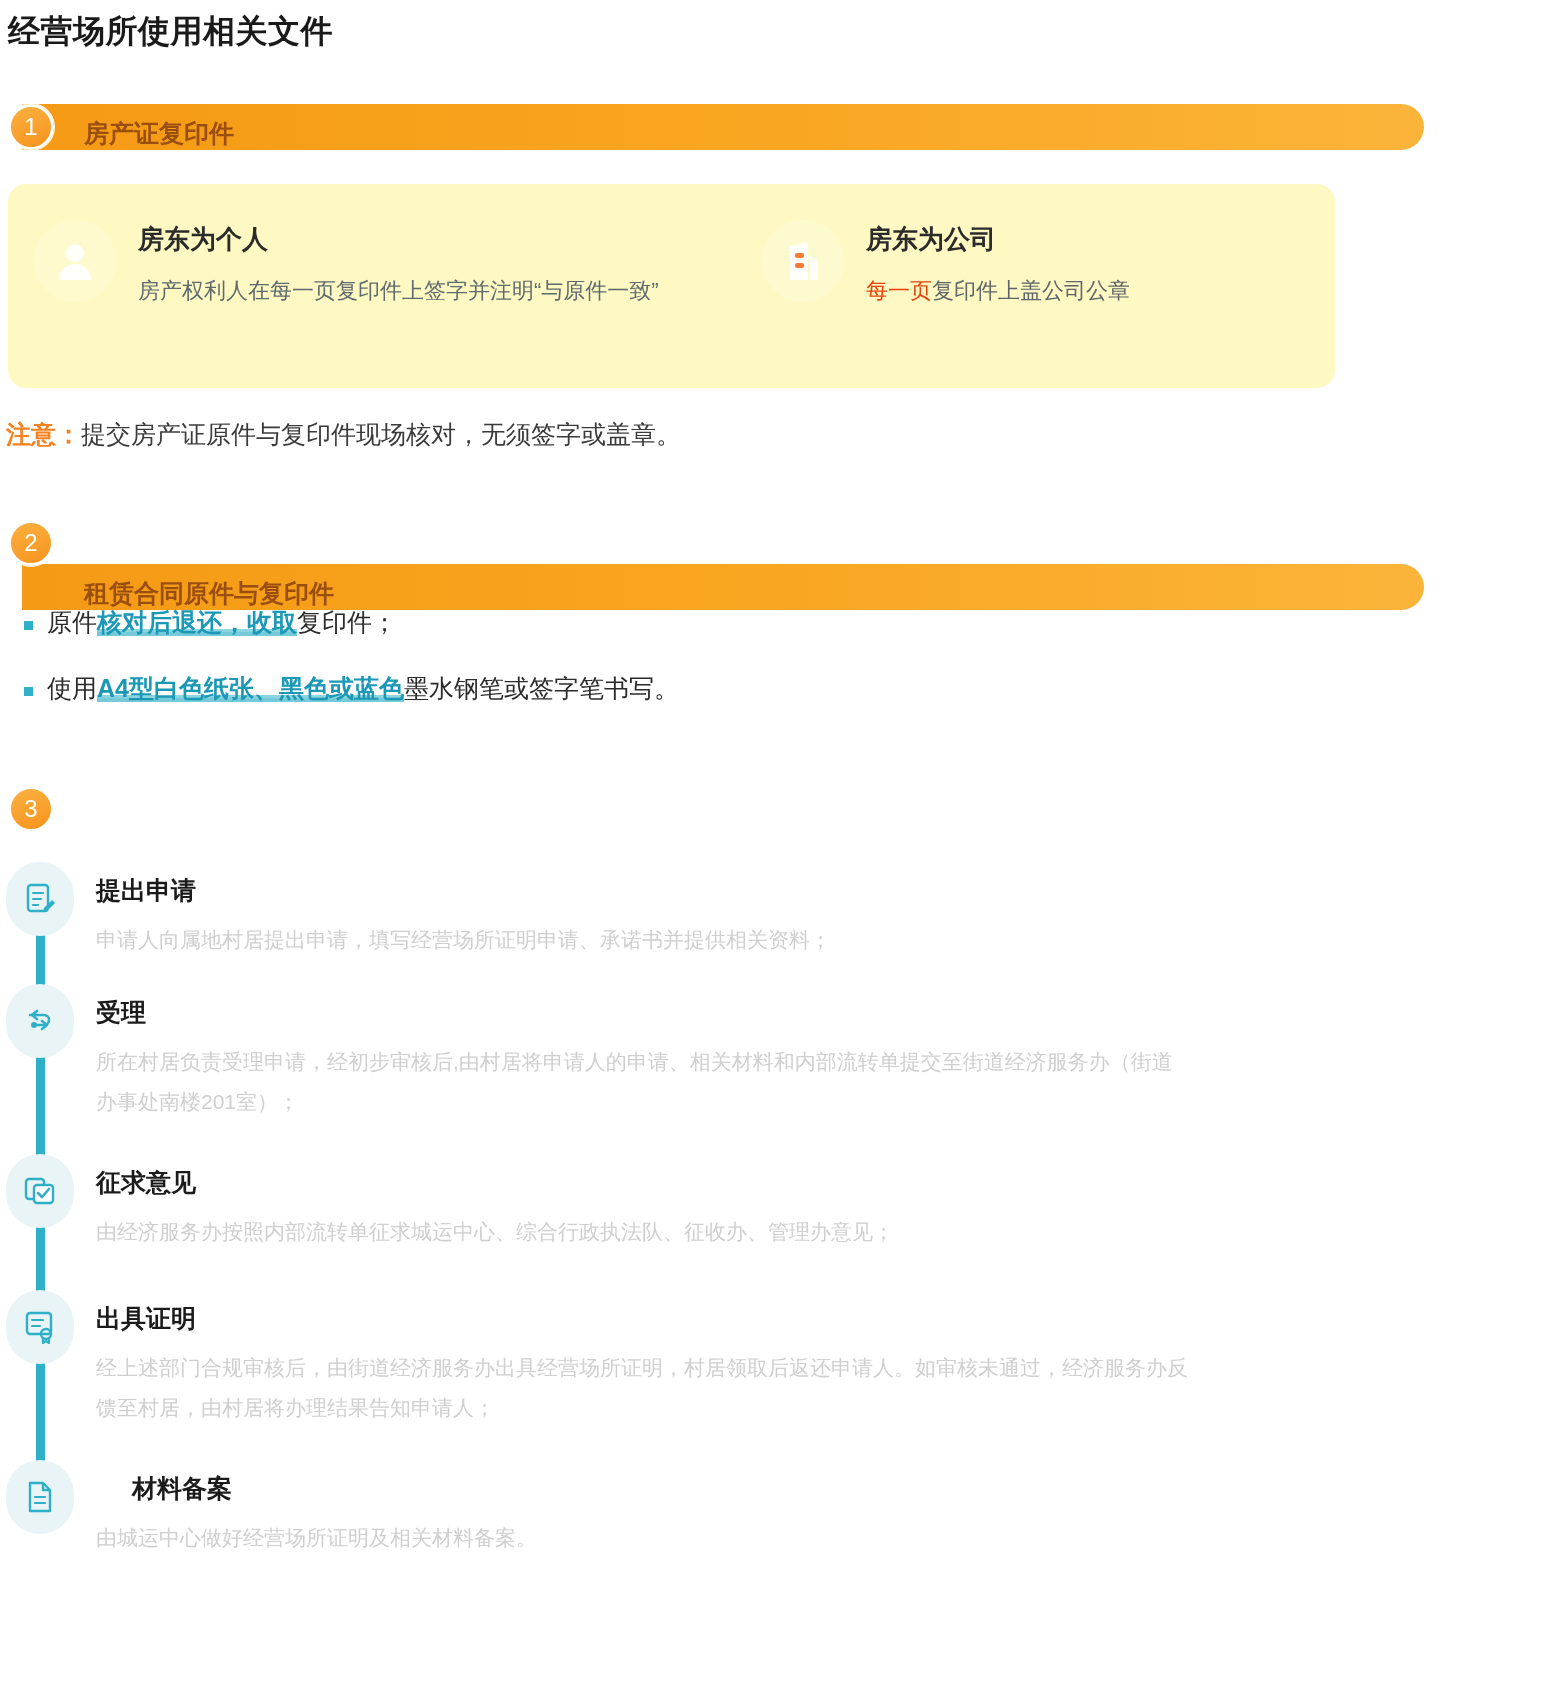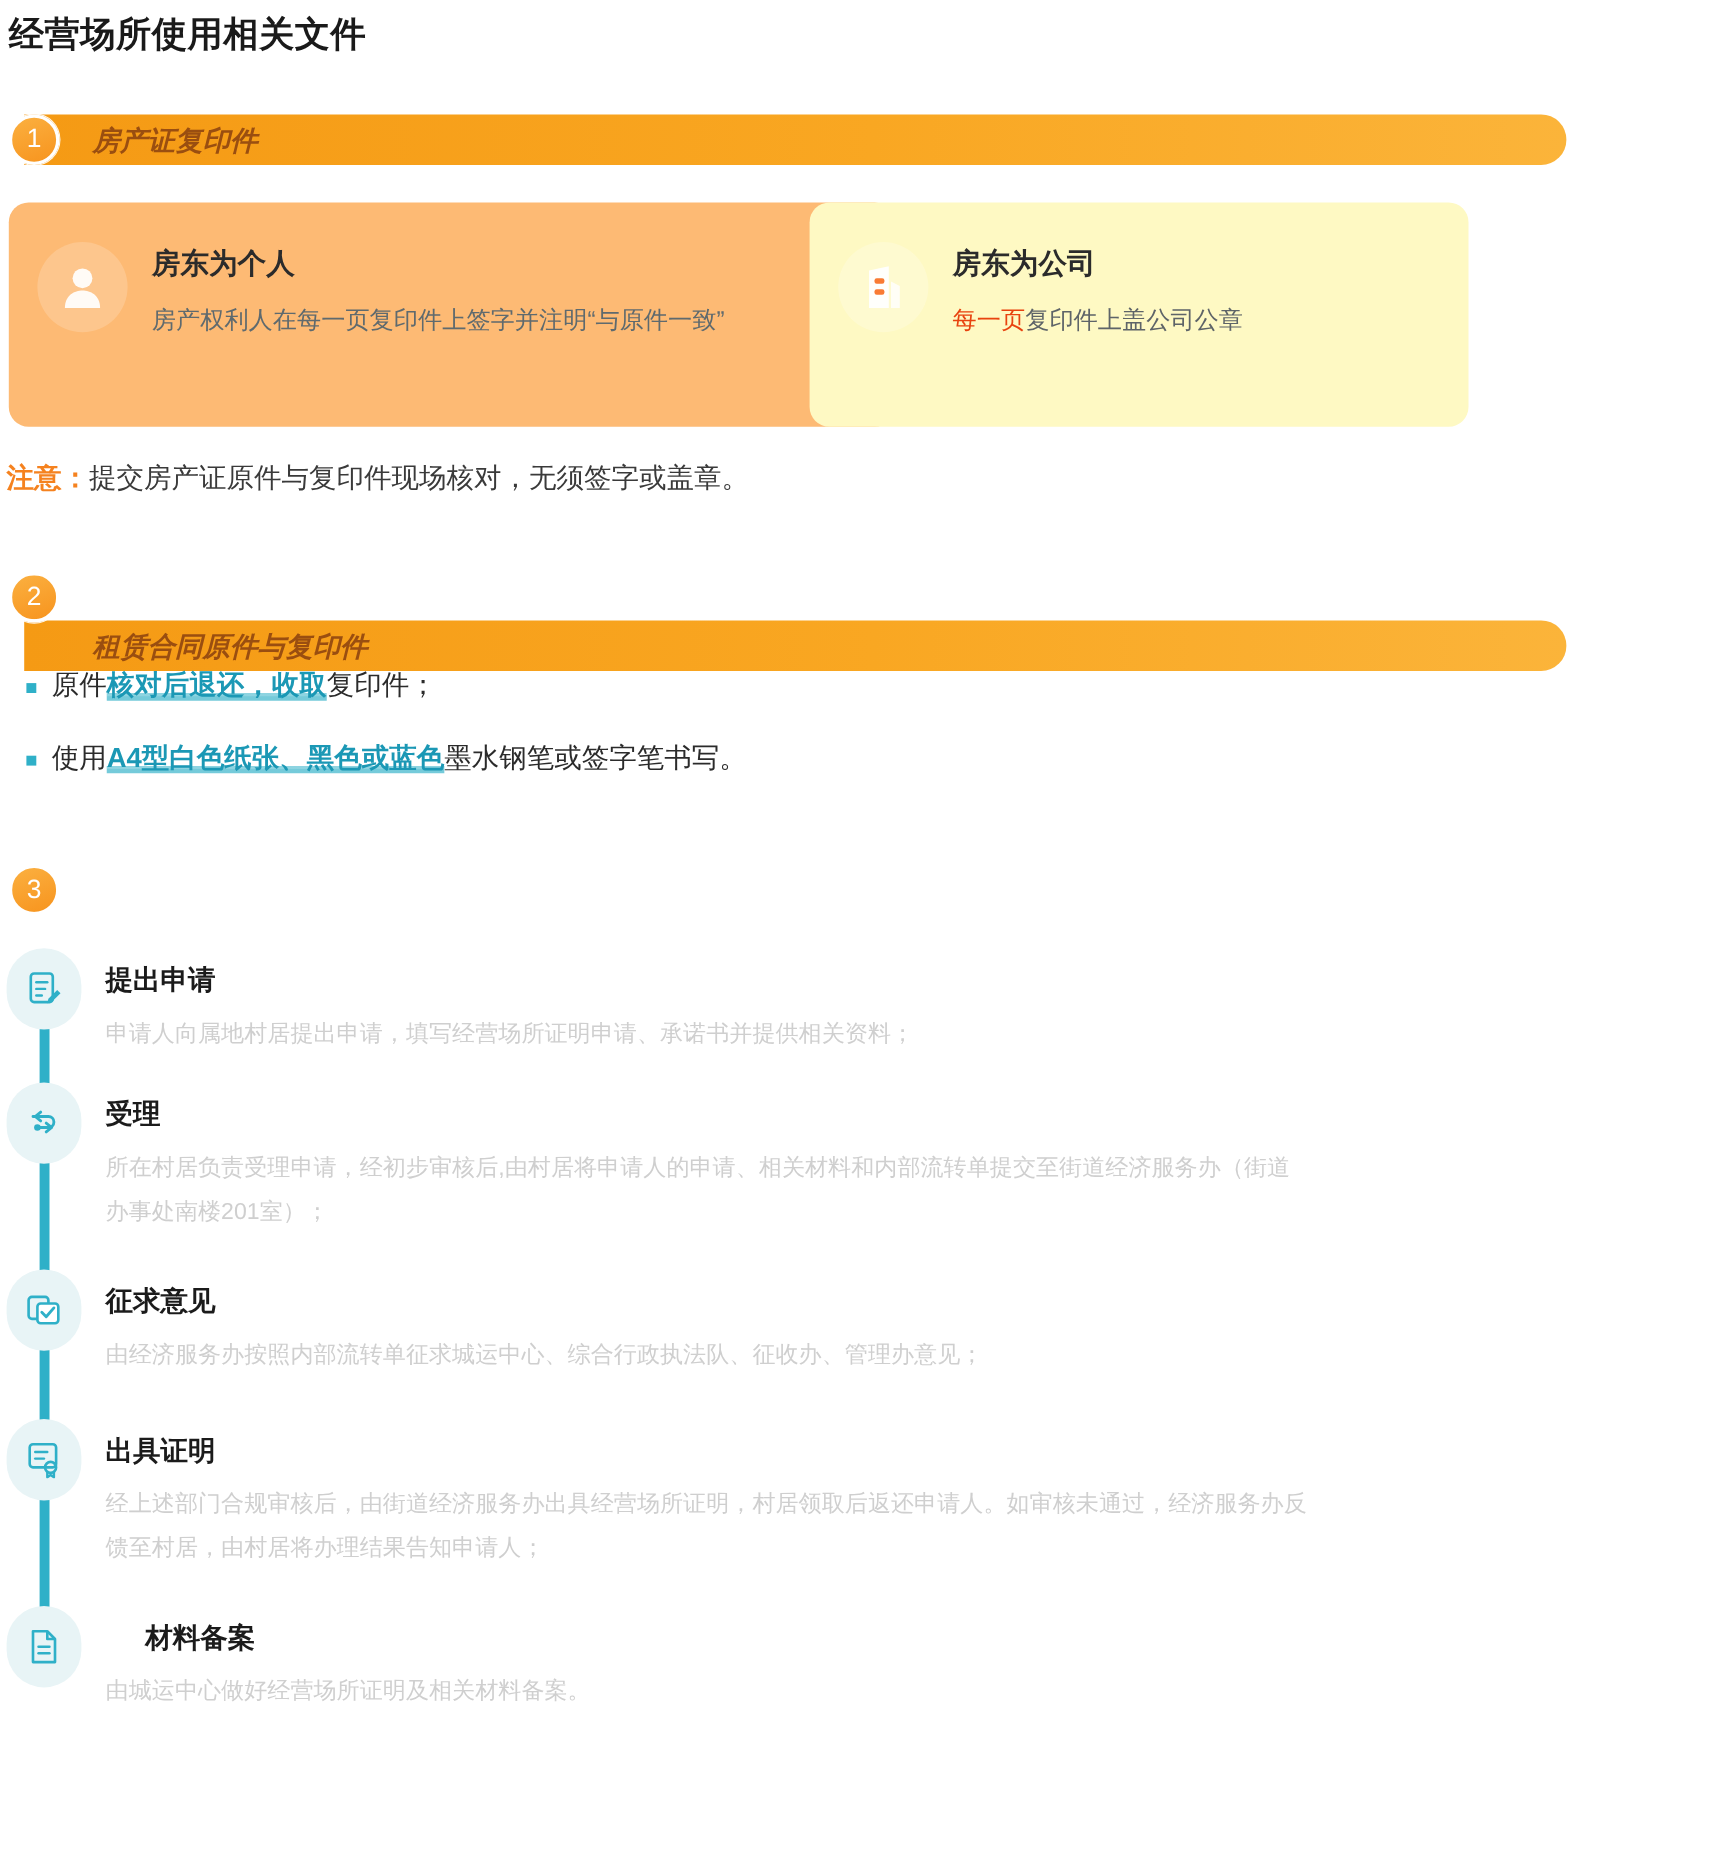--- a/index.html
+++ b/index.html
@@ -28,22 +28,21 @@
     letter-spacing: 0.5px;
   }
 
   
   .section-bar {
     position: absolute;
     left: 22px;
     height: 46px;
     background: linear-gradient(90deg, #f59a14 0%, #f9a722 55%, #fbb43a 100%);
     display: flex;
-    align-items: center;
-    font-style: italic;
+    align-items: flex-end;
   }
   .section-bar.round-end {
     border-top-right-radius: 23px;
     border-bottom-right-radius: 23px;
   }
   .section-bar .bar-title {
     margin-left: 62px;
     font-size: 25px;
     font-weight: bold;
     color: #9a4e10;
@@ -71,21 +70,21 @@
   .cards { position: absolute; left: 8px; top: 184px; width: 1538px; }
   .card {
     position: absolute;
     top: 0;
     height: 204px;
     border-radius: 18px;
     display: flex;
     align-items: flex-start;
     padding: 30px 26px 0 26px;
   }
-  .card.teal { left: 0; width: 805px; background: #fdba74; }
+  .card.teal { left: 0; width: 805px; background: #fef9c3; }
   .card.orange { left: 728px; width: 599px; background: #fef9c3; }
   .card-icon {
     width: 82px; height: 82px; border-radius: 50%;
     flex: 0 0 82px;
     display: flex; align-items: center; justify-content: center;
     margin-right: 22px;
     margin-top: 6px;
   }
   .card.teal .card-icon { background: rgba(255,255,255,0.18); }
   .card.orange .card-icon { background: rgba(255,255,255,0.22); }

